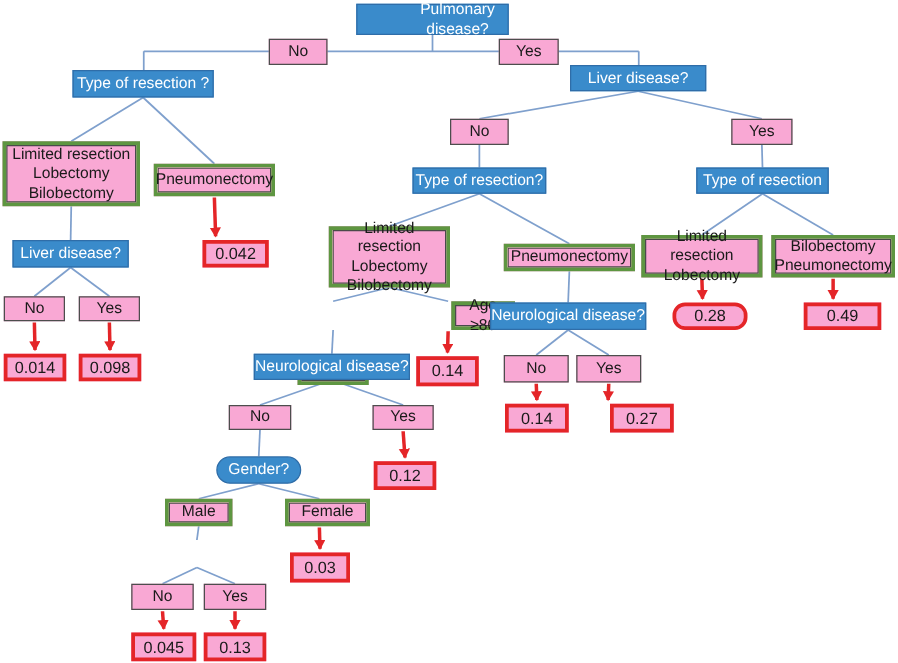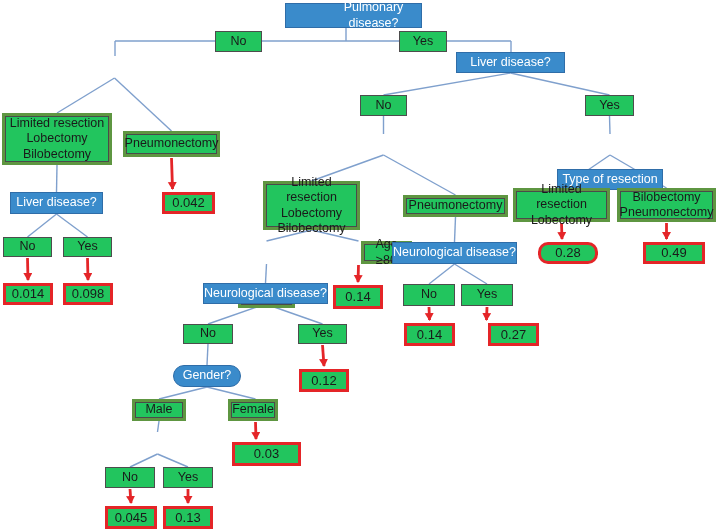--- a/index.html
+++ b/index.html
@@ -16,21 +16,21 @@
     left: 0; top: 0;
     width: 718px; height: 530px;
   }
   .node {
     position: absolute;
     box-sizing: border-box;
     display: flex;
     align-items: center;
     justify-content: center;
     text-align: center;
-    background: #22c55e;
+    background: #f9a8d4;
     color: var(--text, #1a1a1a);
     font-size: 12.5px;
     line-height: 15.5px;
     white-space: pre-line;
   }
   .node.decision {
     background: var(--decision-fill, #3a8bcb);
     border: 1px solid var(--decision-border, #2f6da8);
     color: var(--decision-text, #fff);
   }
@@ -96,37 +96,39 @@
         <line x1="487" y1="307" x2="486.5" y2="320" stroke="#e42528" stroke-width="2.8" marker-end="url(#arrowhead)"></line>
         <line x1="561.5" y1="223" x2="562" y2="239" stroke="#e42528" stroke-width="2.8" marker-end="url(#arrowhead)"></line>
         <line x1="666.5" y1="223" x2="666.5" y2="239" stroke="#e42528" stroke-width="2.8" marker-end="url(#arrowhead)"></line>
         <line x1="322.5" y1="345" x2="324" y2="366" stroke="#e42528" stroke-width="2.8" marker-end="url(#arrowhead)"></line>
         <line x1="255.5" y1="422" x2="256" y2="439" stroke="#e42528" stroke-width="2.8" marker-end="url(#arrowhead)"></line>
         <line x1="130" y1="489" x2="131" y2="503" stroke="#e42528" stroke-width="2.8" marker-end="url(#arrowhead)"></line>
         <line x1="188" y1="489" x2="188" y2="503" stroke="#e42528" stroke-width="2.8" marker-end="url(#arrowhead)"></line>
       </g>
   </svg>
 
-<div class="node decision" style="left: 285px; top: 3px; width: 137px; height: 25px; padding-left: 40px;">Pulmonary disease?</div>
+<div class="node decision" style="left: 285px; top: 3px; width: 122px; height: 25px; padding-left: 40px;">Pulmonary disease?</div>
     <div class="node answer" style="left: 215px; top: 31px; width: 47px; height: 21px;">No</div>
     <div class="node answer" style="left: 399px; top: 31px; width: 48px; height: 21px;">Yes</div>
+    <div class="node decision" style="left: 58px; top: 56px; width: 113px; height: 22px;">Type of resection ?</div>
     <div class="node category" style="left: 2px; top: 113px; width: 110px; height: 52px;">Limited resection
 Lobectomy
 Bilobectomy</div>
     <div class="node category" style="left: 123px; top: 131px; width: 97px; height: 26px;">Pneumonectomy</div>
     <div class="node decision" style="left: 10px; top: 192px; width: 93px; height: 22px;">Liver disease?</div>
     <div class="node answer" style="left: 3px; top: 237px; width: 49px; height: 20px;">No</div>
     <div class="node answer" style="left: 63px; top: 237px; width: 49px; height: 20px;">Yes</div>
     <div class="node result" style="left: 3px; top: 283px; width: 50px; height: 22px;">0.014</div>
     <div class="node result" style="left: 63px; top: 283px; width: 50px; height: 22px;">0.098</div>
     <div class="node result" style="left: 162px; top: 192px; width: 53px; height: 22px; text-align: right;">0.042</div>
     <div class="node decision" style="left: 456px; top: 52px; width: 109px; height: 21px;">Liver disease?</div>
     <div class="node answer" style="left: 360px; top: 95px; width: 47px; height: 21px;">No</div>
     <div class="node answer" style="left: 585px; top: 95px; width: 49px; height: 21px;">Yes</div>
-    <div class="node decision" style="left: 557px; top: 134px; width: 106px; height: 21px; margin-top: 35px;">Type of resection</div>
+    <div class="node decision" style="left: 330px; top: 134px; width: 107px; height: 21px;">Type of resection?</div>
+    <div class="node decision" style="left: 557px; top: 134px; width: 106px; height: 21px;">Type of resection</div>
     <div class="node category" style="left: 263px; top: 181px; width: 97px; height: 49px;">Limited resection
 Lobectomy
 Bilobectomy</div>
     <div class="node category" style="left: 403px; top: 195px; width: 105px; height: 22px;">Pneumonectomy</div>
     <div class="node category" style="left: 238px; top: 241px; width: 57px; height: 23px; margin-top: 44px;">Age &lt;80</div>
     <div class="node category" style="left: 333px; top: 241px; width: 51px; height: 23px; margin-left: 28px;">Age ≥80</div>
     <div class="node decision" style="left: 392px; top: 242px; width: 125px; height: 22px;">Neurological disease?</div>
     <div class="node result" style="left: 333px; top: 285px; width: 50px; height: 24px;">0.14</div>
     <div class="node decision" style="left: 203px; top: 283px; width: 125px; height: 21px;">Neurological disease?</div>
     <div class="node answer" style="left: 403px; top: 284px; width: 52px; height: 22px;">No</div>
@@ -137,19 +139,19 @@
 Lobectomy</div>
     <div class="node category" style="left: 617px; top: 188px; width: 99px; height: 34px;">Bilobectomy
 Pneumonectomy</div>
     <div class="node result" style="left: 538px; top: 242px; width: 60px; height: 22px; border-radius: 10px;">0.28</div>
     <div class="node result" style="left: 643px; top: 242px; width: 62px; height: 22px;">0.49</div>
     <div class="node answer" style="left: 183px; top: 324px; width: 50px; height: 20px;">No</div>
     <div class="node answer" style="left: 298px; top: 324px; width: 49px; height: 20px;">Yes</div>
     <div class="node decision" style="left: 173px; top: 365px; width: 68px; height: 22px; border-radius: 11px;">Gender?</div>
     <div class="node result" style="left: 299px; top: 369px; width: 50px; height: 23px;">0.12</div>
     <div class="node category" style="left: 132px; top: 399px; width: 54px; height: 22px;">Male</div>
-    <div class="node category" style="left: 228px; top: 399px; width: 50px; height: 22px;">Female</div>
-    <div class="node result" style="left: 232px; top: 442px; width: 69px; height: 24px;">0.03</div>
+    <div class="node category" style="left: 228px; top: 399px; width: 68px; height: 22px;">Female</div>
+    <div class="node result" style="left: 232px; top: 442px; width: 48px; height: 24px;">0.03</div>
     <div class="node answer" style="left: 105px; top: 467px; width: 50px; height: 21px;">No</div>
     <div class="node answer" style="left: 163px; top: 467px; width: 50px; height: 21px;">Yes</div>
     <div class="node result" style="left: 105px; top: 506px; width: 52px; height: 23px;">0.045</div>
     <div class="node result" style="left: 163px; top: 506px; width: 50px; height: 23px;">0.13</div>
   </div>
 
 </body></html>

